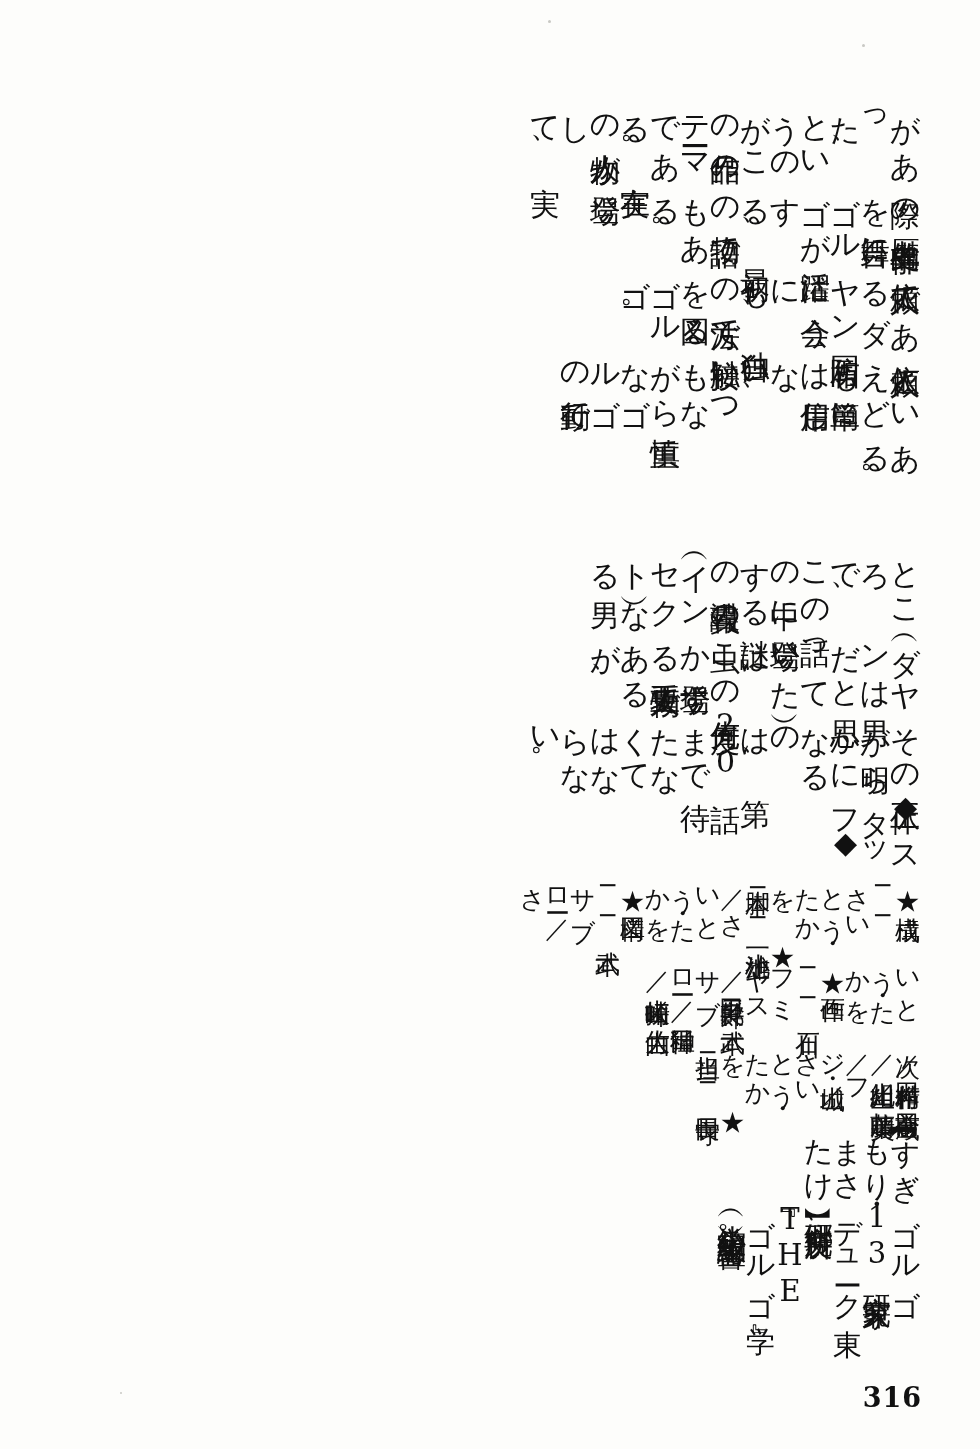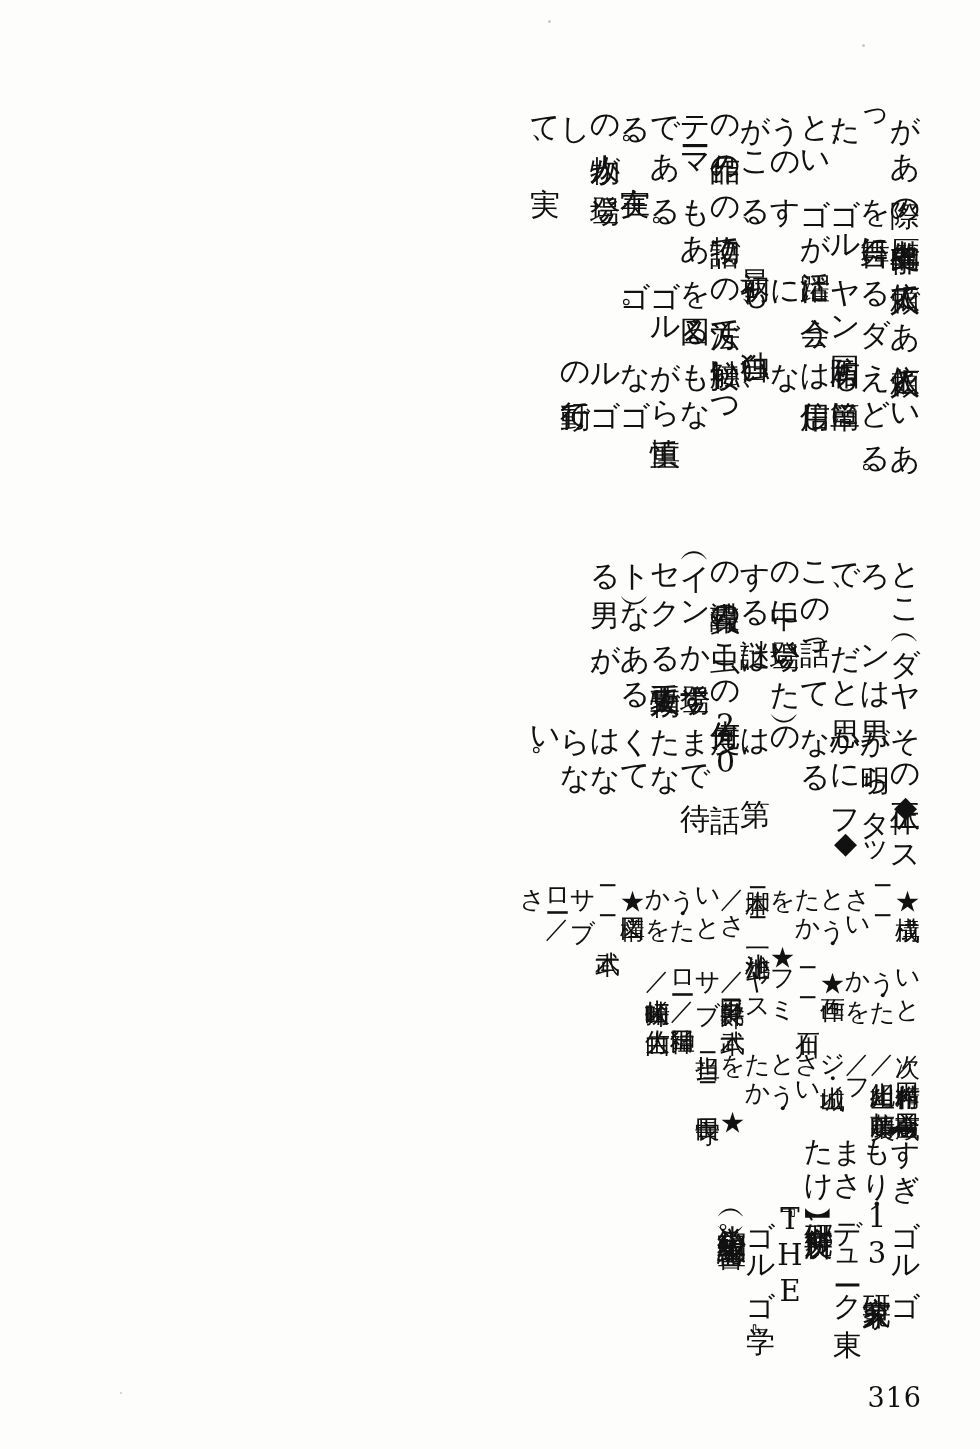--- a/index.html
+++ b/index.html
@@ -57,20 +57,21 @@
     font-size: 29px;
   }
   .page-number {
     position: absolute;
     right: 58px;
     bottom: 36px;
     font-size: 27px;
     color: #111111;
     font-family: "DejaVu Serif", "Liberation Serif", serif;
     letter-spacing: 1px;
+    font-weight: bold;
   }
 </style>
 </head>
 <body>
 
 <div class="page">
 
   <div class="speck" style="left:548px; top:20px; width:3px; height:3px;"></div>
   <div class="speck" style="left:862px; top:44px; width:3px; height:3px;"></div>
   <div class="speck" style="left:120px; top:1392px; width:2px; height:2px;"></div>

